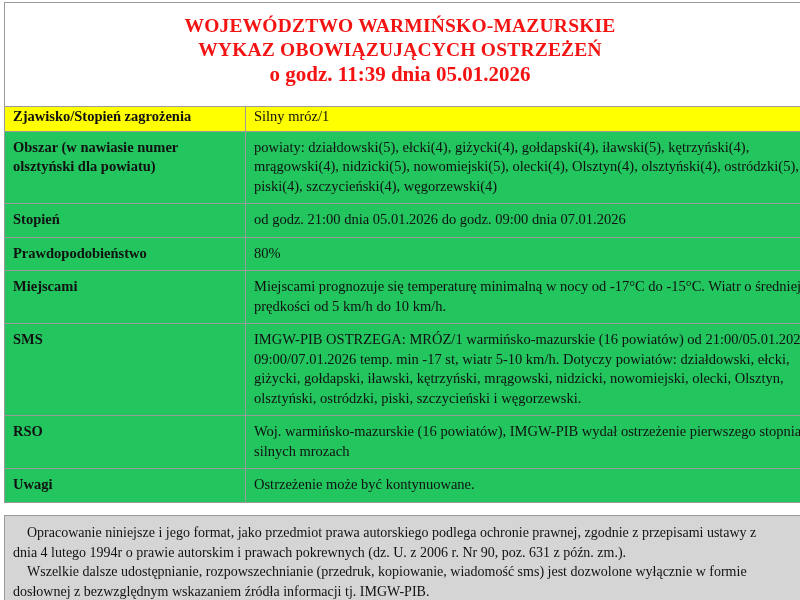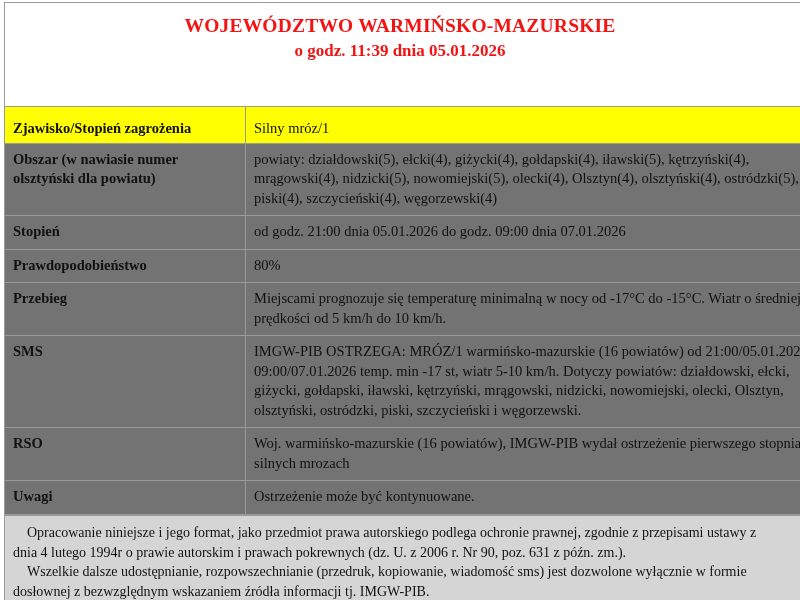--- a/index.html
+++ b/index.html
@@ -47,21 +47,21 @@
     color: #f41313;
     font-weight: bold;
     font-size: 19.5px;
     line-height: 23.5px;
     letter-spacing: 0.2px;
     white-space: nowrap;
   }
   .title-sub {
     color: #f41313;
     font-weight: bold;
-    font-size: 17px;
+    font-size: 21px;
     line-height: 22px;
     padding-top: 2px;
     white-space: nowrap;
   }
 
   
   .warn-table {
     position: absolute;
     left: 4px;
     top: 106px;
@@ -69,34 +69,34 @@
     border-collapse: collapse;
     table-layout: fixed;
     background: #ffffff;
   }
   .warn-table td {
     border: 1px solid #9a9a9a;
     vertical-align: top;
     padding: 6px 8px 7px 8px;
     font-size: 14.5px;
     line-height: 19.5px;
-    background: #737373;
+    background: #22c55e;
   }
   .warn-table td.label {
     width: 224px;
     font-weight: bold;
     white-space: normal;
   }
   .warn-table td.value {
     width: 676px;
     white-space: nowrap;
   }
   .warn-table tr.hl td {
     background: #ffff00;
-    padding-top: 12px;
+    padding-top: 0;
     padding-bottom: 4px;
   }
   .warn-table td .ln {
     display: block;
     white-space: nowrap;
   }
 
   
   .footer-box {
     position: absolute;
@@ -122,20 +122,21 @@
   }
 </style>
 </head>
 <body>
 
 <div id="page">
 
   <div class="header-box">
     <div class="title-stack">
       <div class="title-line">WOJEWÓDZTWO WARMIŃSKO-MAZURSKIE</div>
+      <div class="title-line">WYKAZ  OBOWIĄZUJĄCYCH OSTRZEŻEŃ</div>
       <div class="title-sub">o godz. 11:39 dnia 05.01.2026</div>
     </div>
   </div>
 
   <table class="warn-table">
     <tbody>
 
       <tr class="hl">
         <td class="label">Zjawisko/Stopień zagrożenia</td>
         <td class="value">
@@ -163,21 +164,21 @@
       </tr>
 
       <tr>
         <td class="label">Prawdopodobieństwo</td>
         <td class="value">
           <span class="ln">80%</span>
         </td>
       </tr>
 
       <tr>
-        <td class="label">Przebieg</td>
+        <td class="label">Miejscami</td>
         <td class="value">
           <span class="ln">Miejscami prognozuje się temperaturę minimalną w nocy od -17°C do -15°C. Wiatr o średniej</span>
           <span class="ln">prędkości  od 5 km/h do 10 km/h.</span>
         </td>
       </tr>
 
       <tr>
         <td class="label">SMS</td>
         <td class="value">
           <span class="ln">IMGW-PIB OSTRZEGA: MRÓZ/1 warmińsko-mazurskie (16 powiatów) od 21:00/05.01.2026 do</span>

